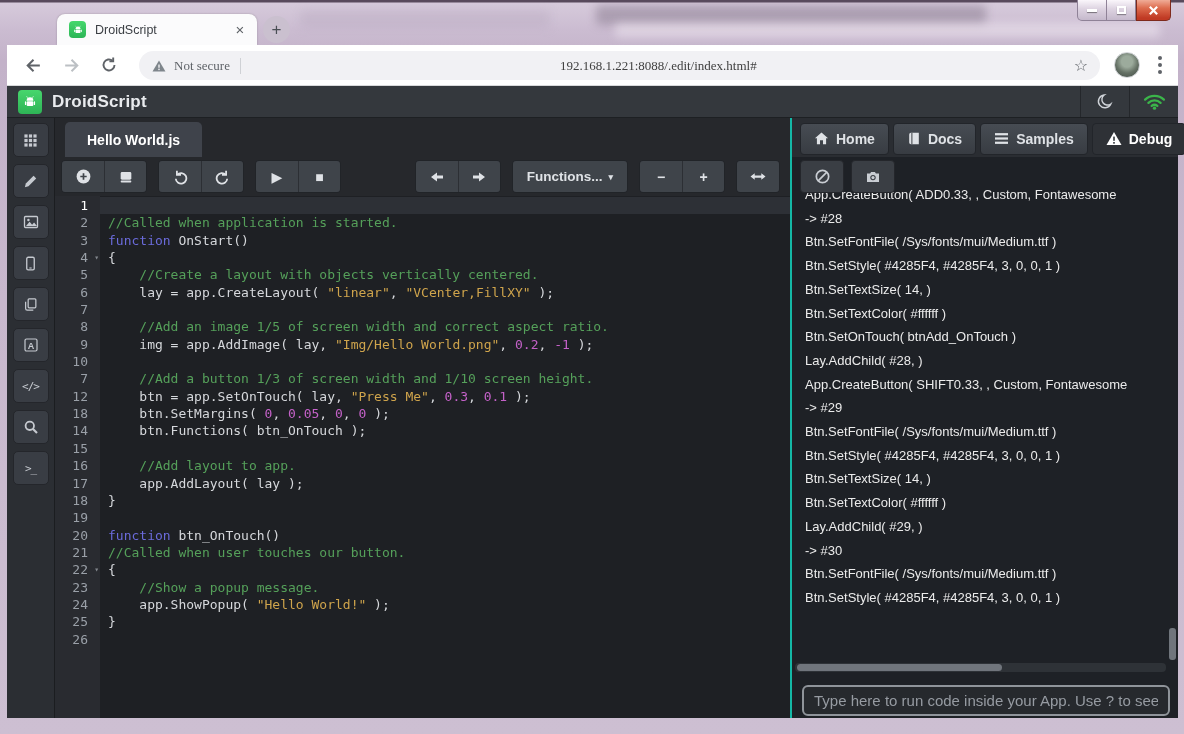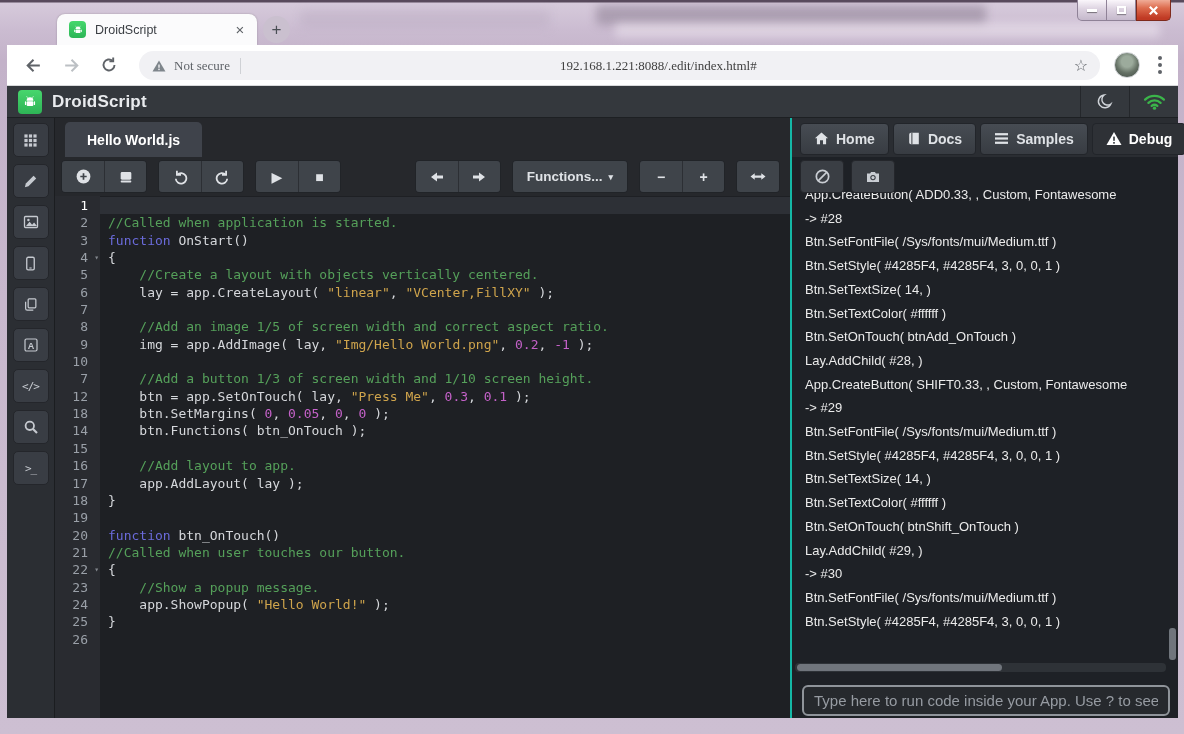--- a/index.html
+++ b/index.html
@@ -477,21 +477,20 @@
               <div class="rp-line">Btn.SetTextSize( 14, )</div>
               <div class="rp-line">Btn.SetTextColor( #ffffff )</div>
               <div class="rp-line">Btn.SetOnTouch( btnAdd_OnTouch )</div>
               <div class="rp-line">Lay.AddChild( #28, )</div>
               <div class="rp-line">App.CreateButton( SHIFT0.33, , Custom, Fontawesome</div>
               <div class="rp-line">-&gt; #29</div>
               <div class="rp-line">Btn.SetFontFile( /Sys/fonts/mui/Medium.ttf )</div>
               <div class="rp-line">Btn.SetStyle( #4285F4, #4285F4, 3, 0, 0, 1 )</div>
               <div class="rp-line">Btn.SetTextSize( 14, )</div>
               <div class="rp-line">Btn.SetTextColor( #ffffff )</div>
-              <div class="rp-line">Btn.SetOnTouch( btnShift_OnTouch )</div>
               <div class="rp-line">Lay.AddChild( #29, )</div>
               <div class="rp-line">-&gt; #30</div>
               <div class="rp-line">Btn.SetFontFile( /Sys/fonts/mui/Medium.ttf )</div>
               <div class="rp-line">Btn.SetStyle( #4285F4, #4285F4, 3, 0, 0, 1 )</div>
             </div>
           <div class="rp-filter-row">
             <span class="rp-icon-btn">
               <svg width="17" height="17" viewBox="0 0 16 16">
                   <circle cx="8" cy="8" r="5.8" fill="none" stroke="currentColor" stroke-width="1.6"></circle>
                   <path d="M3.9 12.1L12.1 3.9" stroke="currentColor" stroke-width="1.6"></path>

